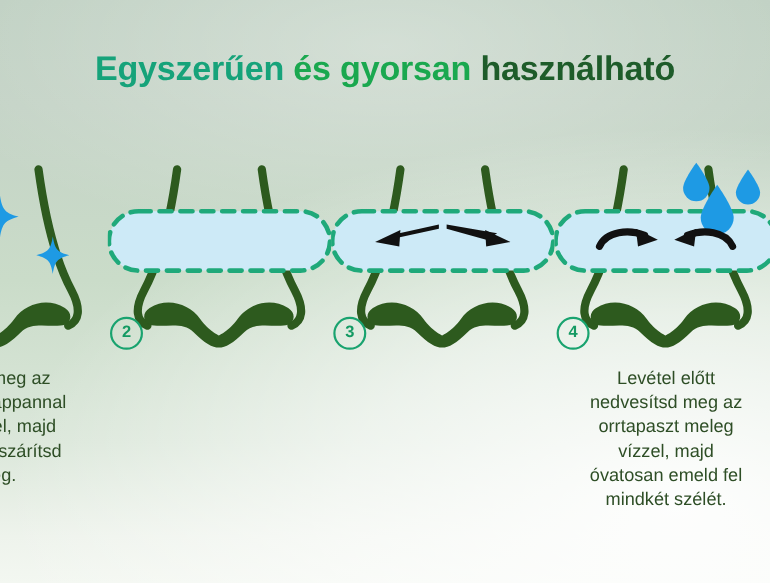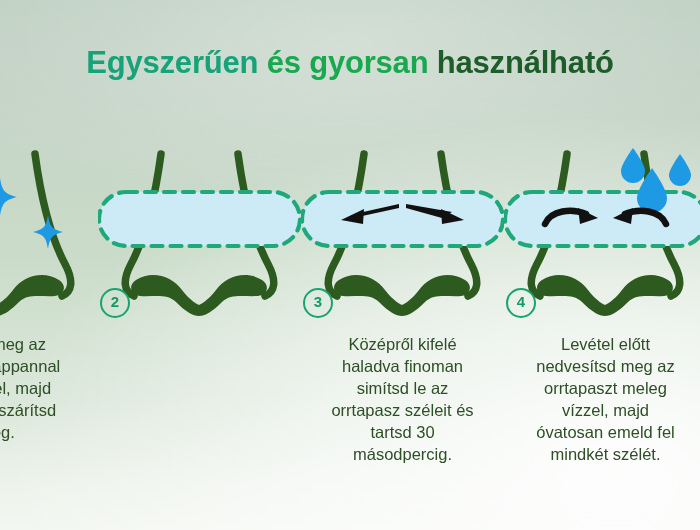--- a/index.html
+++ b/index.html
@@ -169,26 +169,20 @@
             <path d="M40 80 L 63 69 L 62 84 Z"></path>
             <path d="M105 64 L 151 72 L 141 78 L 105 68 Z"></path>
             <path d="M163 80 L 140 69 L 141 84 Z"></path>
           </g>
           <g fill="#2d5a1e" stroke="none">
             <path d="M38 140 C 54 130, 74 136, 84 150 C 92 161, 101 165, 101 165 C 101 165, 110 161, 118 150 C 128 136, 148 130, 164 140 C 172 145, 170 155, 160 156 C 146 157, 133 153, 124 162 C 114 172, 107 176, 101 176 C 95 176, 88 172, 78 162 C 69 153, 56 157, 42 156 C 32 155, 30 145, 38 140 Z"></path>
           </g>
         </svg>
         <div class="badge">3</div>
       </div>
-      <div class="caption">Középről kifelé
-haladva finoman
-simítsd le az
-orrtapasz széleit és
-tartsd 30
-másodpercig.</div>
     </div>
 
     <div class="step">
       <div class="art">
         <svg width="203" height="180" viewBox="0 0 203 180">
           <g fill="none" stroke="#2d5a1e" stroke-width="7.5" stroke-linecap="round" stroke-linejoin="round">
             <path d="M63 14 C 57 58, 48 96, 33 124 C 24 141, 26 152, 36 156"></path>
             <path d="M140 14 C 146 58, 155 96, 170 124 C 179 141, 177 152, 167 156"></path>
           </g>
           <g>

